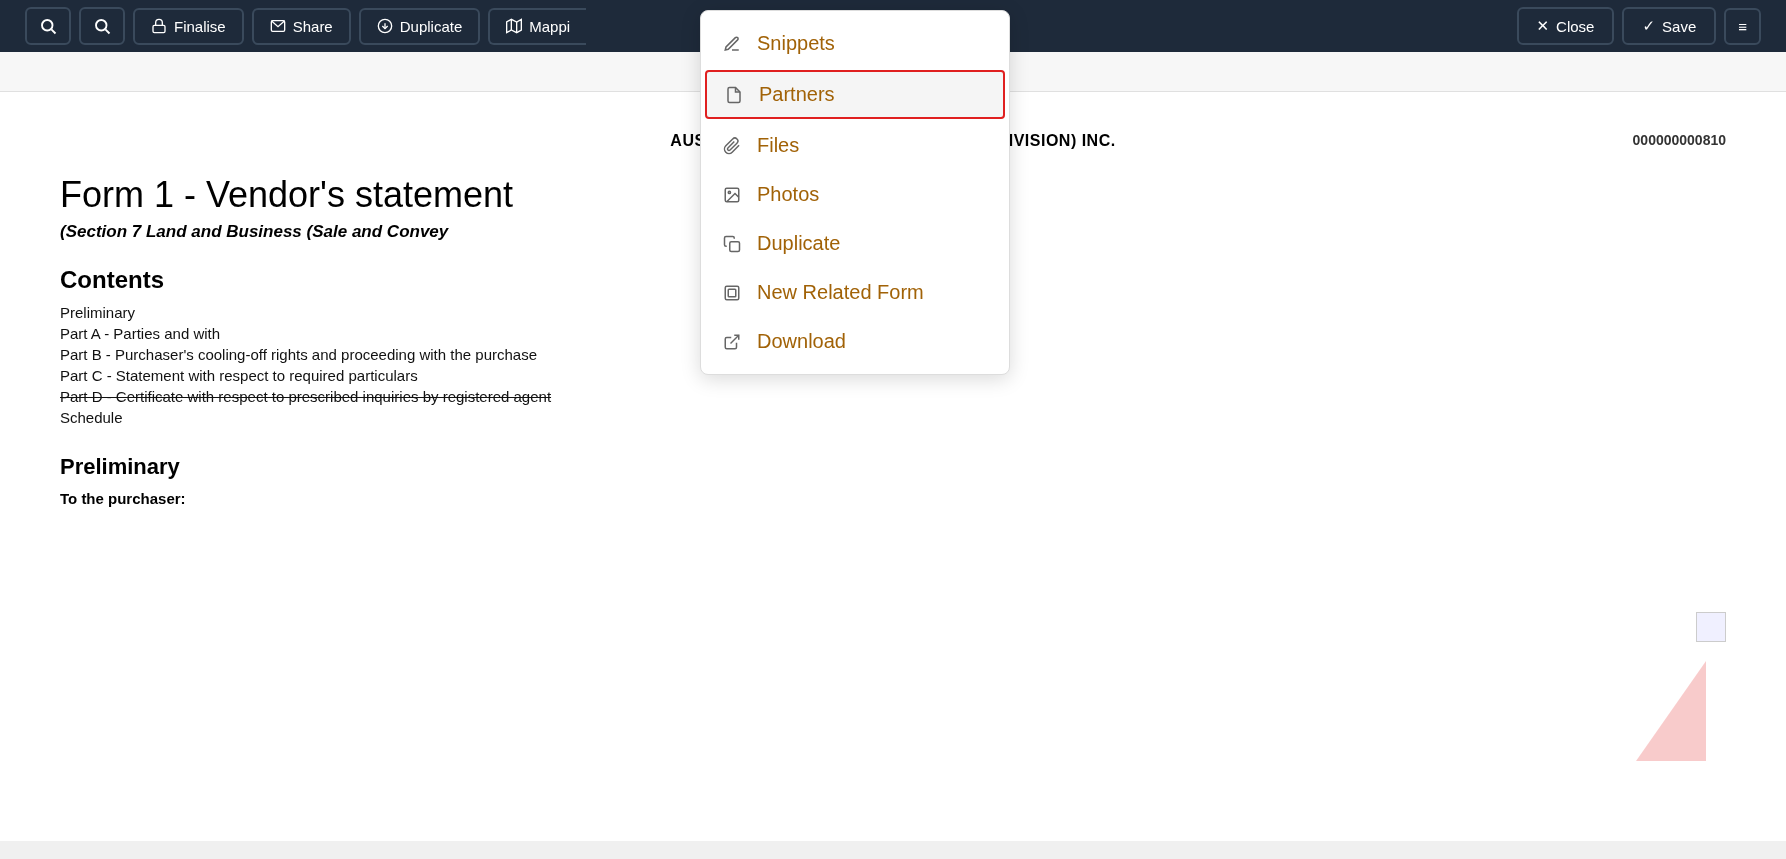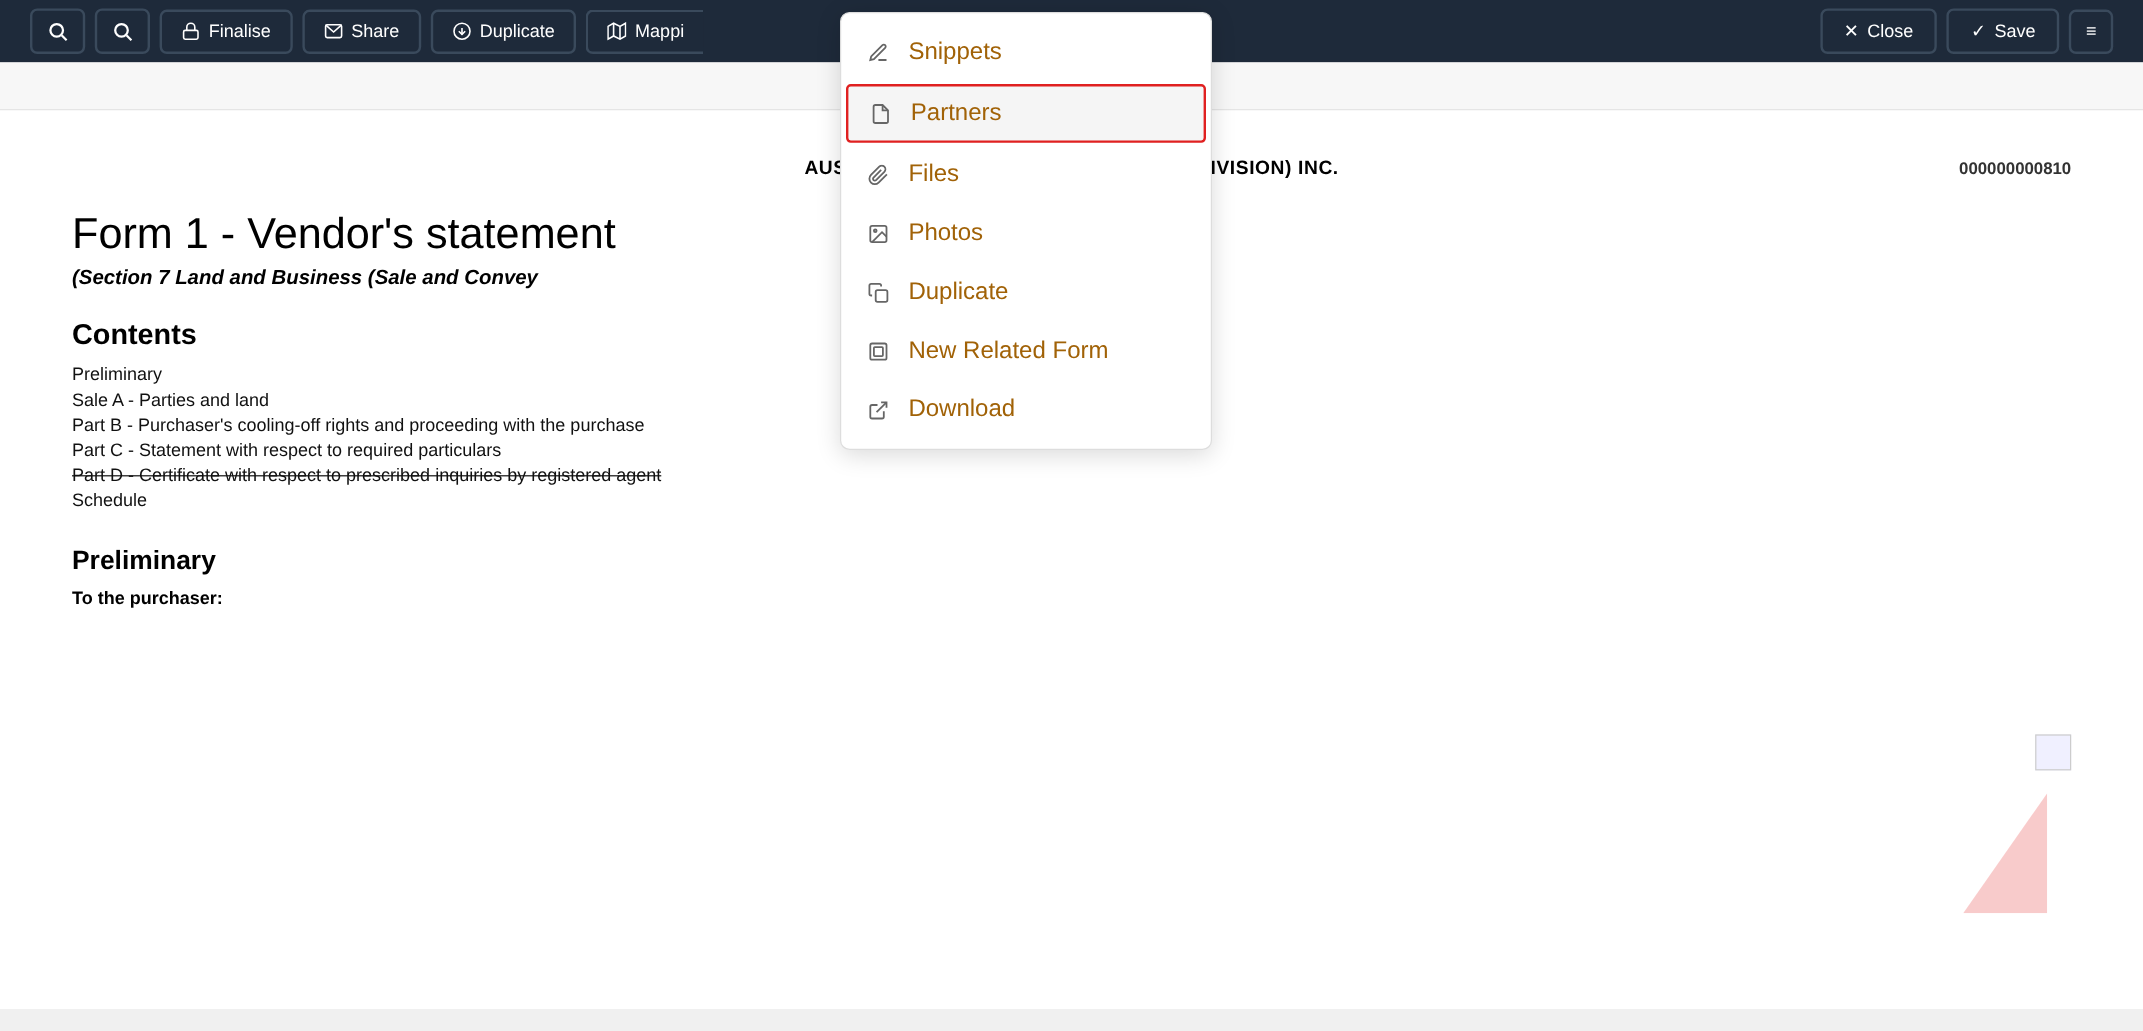--- a/index.html
+++ b/index.html
@@ -301,21 +301,21 @@
 <div class="main-content">
   <div class="doc-header">AUSTRALIAN INSTITUTE OF CONVI          IAN DIVISION) INC.</div>
   <div class="doc-id">000000000810</div>
 
   <div class="form-title">Form 1 - Vendor's statement</div>
   <div class="form-subtitle">(Section 7 Land and Business (Sale and Convey</div>
 
   <div class="contents-title">Contents</div>
   <ul class="contents-list">
     <li>Preliminary</li>
-    <li>Sale A - Parties and land</li>
+    <li>Part A - Parties and with</li>
     <li>Part B - Purchaser's cooling-off rights and proceeding with the purchase</li>
     <li>Part C - Statement with respect to required particulars</li>
     <li class="strikethrough">Part D - Certificate with respect to prescribed inquiries by registered agent</li>
     <li>Schedule</li>
   </ul>
 
   <div class="section-title">Preliminary</div>
   <div class="section-sub">To the purchaser:</div>
 
   <div class="checkbox-placeholder"></div>

